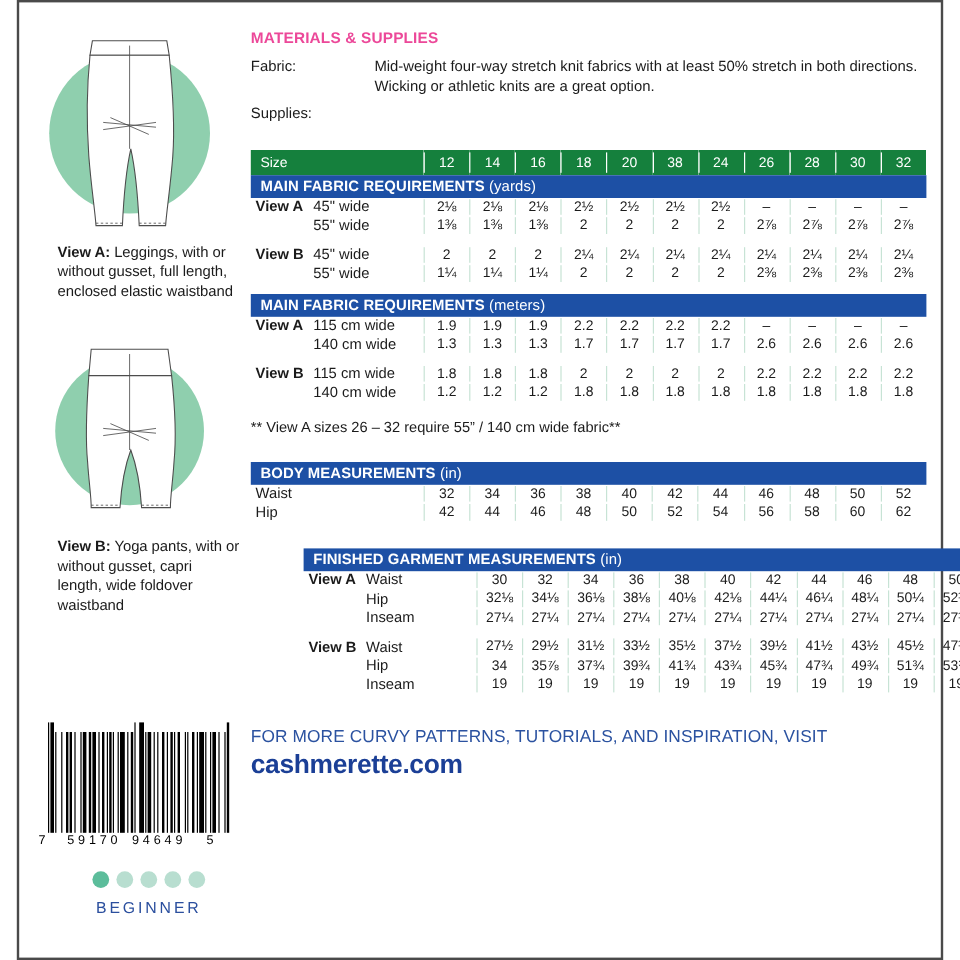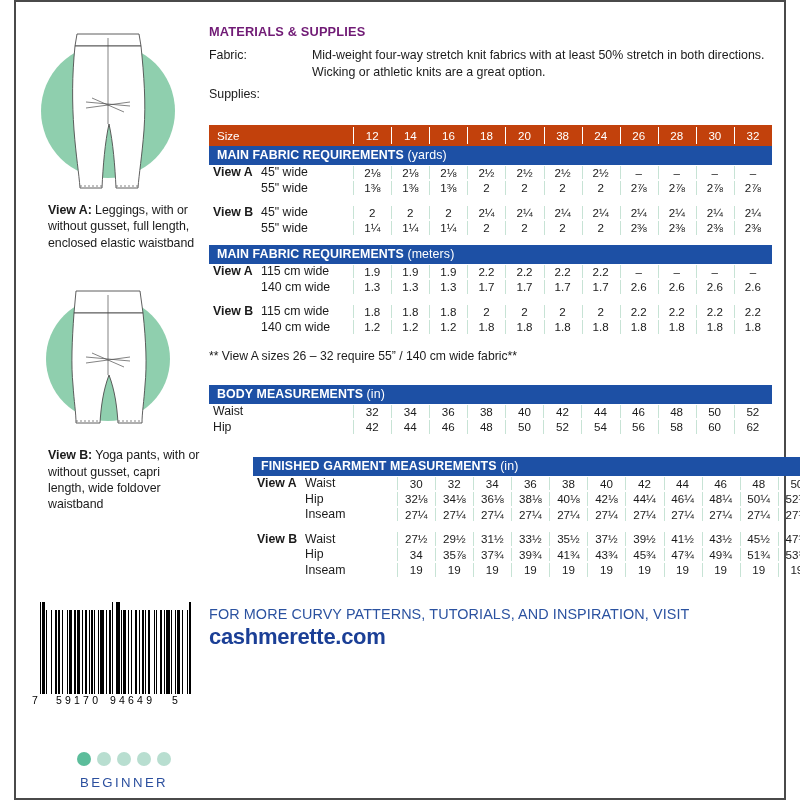--- a/index.html
+++ b/index.html
@@ -63,21 +63,21 @@
   }
   .barcode-digits span { position: absolute; top: 0; }
   .bc-l  { left: 0px; }
   .bc-m1 { left: 24px; letter-spacing: 3.2px; }
   .bc-m2 { left: 78px; letter-spacing: 3.2px; }
   .bc-r  { left: 140px; }
 
   
   .difficulty {
     position: absolute;
-    left: 34px; top: 746px;
+    left: 34px; top: 720px;
     width: 140px;
     text-align: center;
   }
   .dots { display: flex; gap: 6px; justify-content: center; }
   .dots i {
     display: block;
     width: 14px; height: 14px;
     border-radius: 50%;
     background: #b8ded0;
   }
@@ -93,38 +93,38 @@
   
   .right-col {
     position: absolute;
     left: 209px; top: 24px;
     width: 563px;
   }
 
   .mat-title {
     font-size: 12.8px;
     font-weight: 700;
-    color: #701a75;
+    color: #ec4899;
     letter-spacing: 0.15px;
     margin-bottom: 8px;
   }
   .mat-row { display: flex; margin-bottom: 6px; gap: 33px; }
   .mat-label {
     width: 70px; flex: none;
     font-size: 12.4px; color: #1b1b1b; line-height: 16.5px;
   }
   .mat-text {
     font-size: 12.4px; color: #1b1b1b; line-height: 16.5px;
     flex: 1;
   }
 
   
   .tbl { width: 563px; border-collapse: collapse; table-layout: fixed; }
   .size-head td {
-    background: #c2410c;
+    background: #15803d;
     color: #ffffff;
     font-size: 11.6px;
     font-weight: 400;
     height: 19px;
     padding: 4px;
     text-align: center;
     vertical-align: middle;
   }
   .size-head td.size-word {
     text-align: left;

